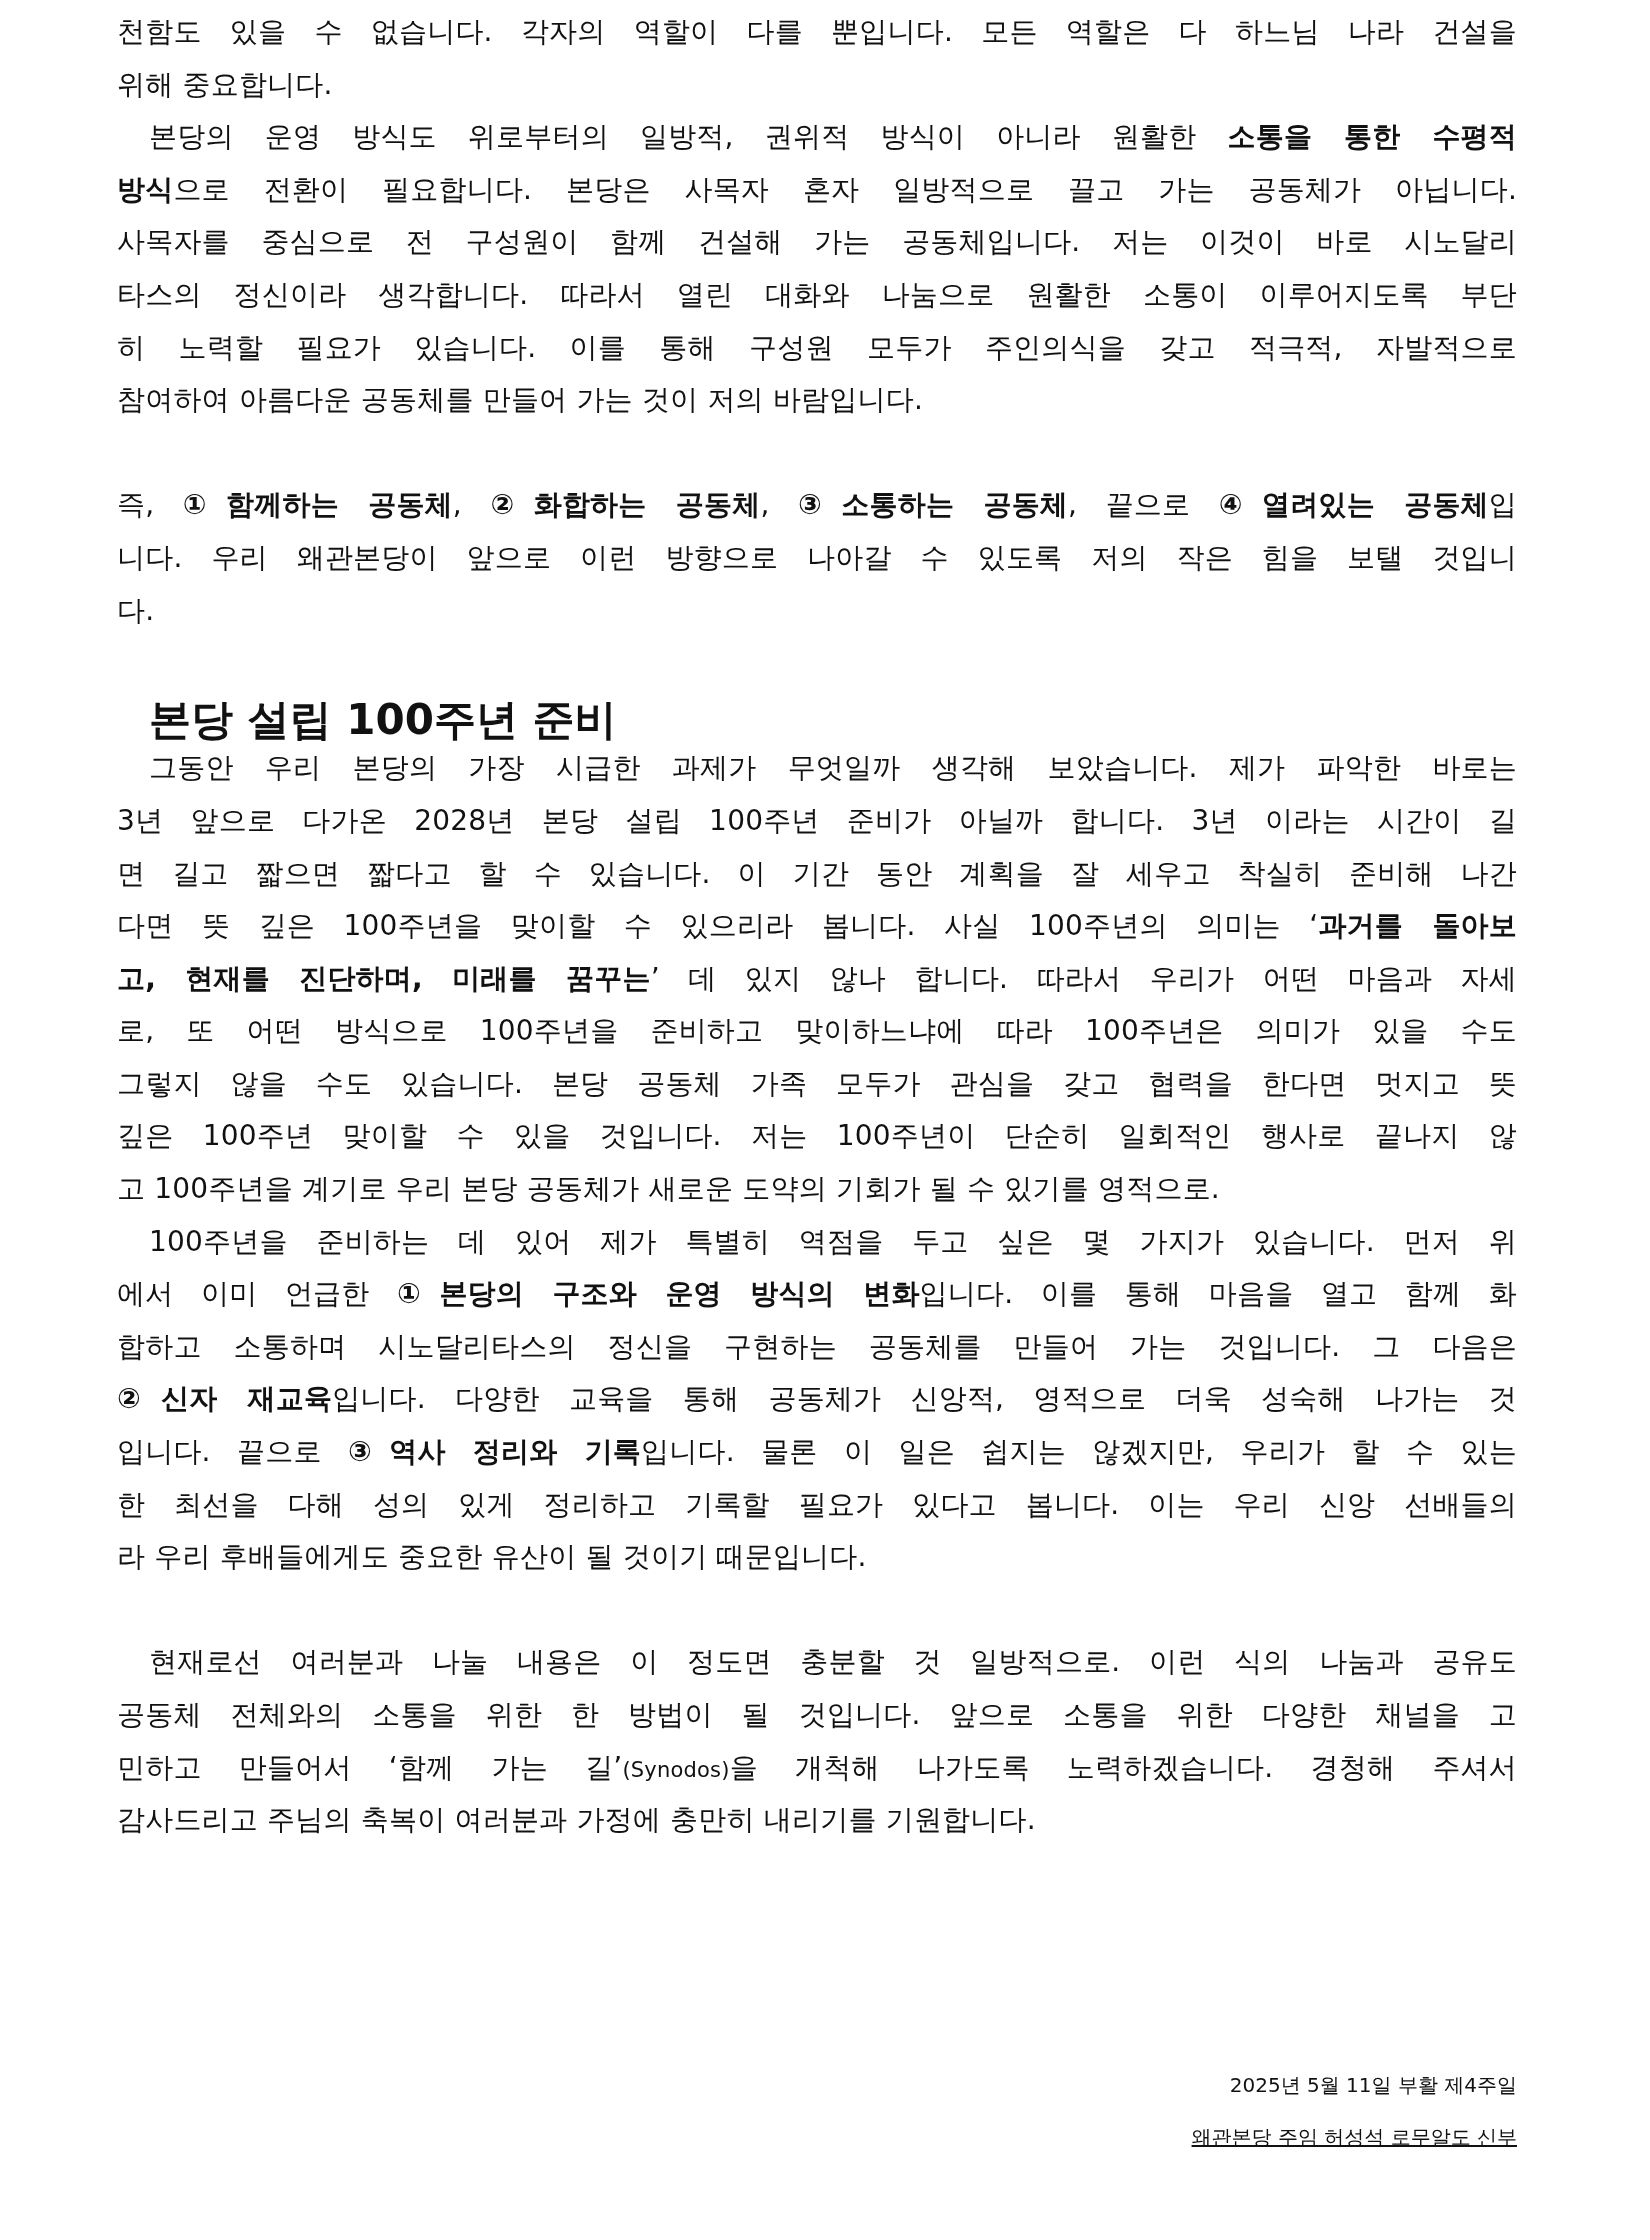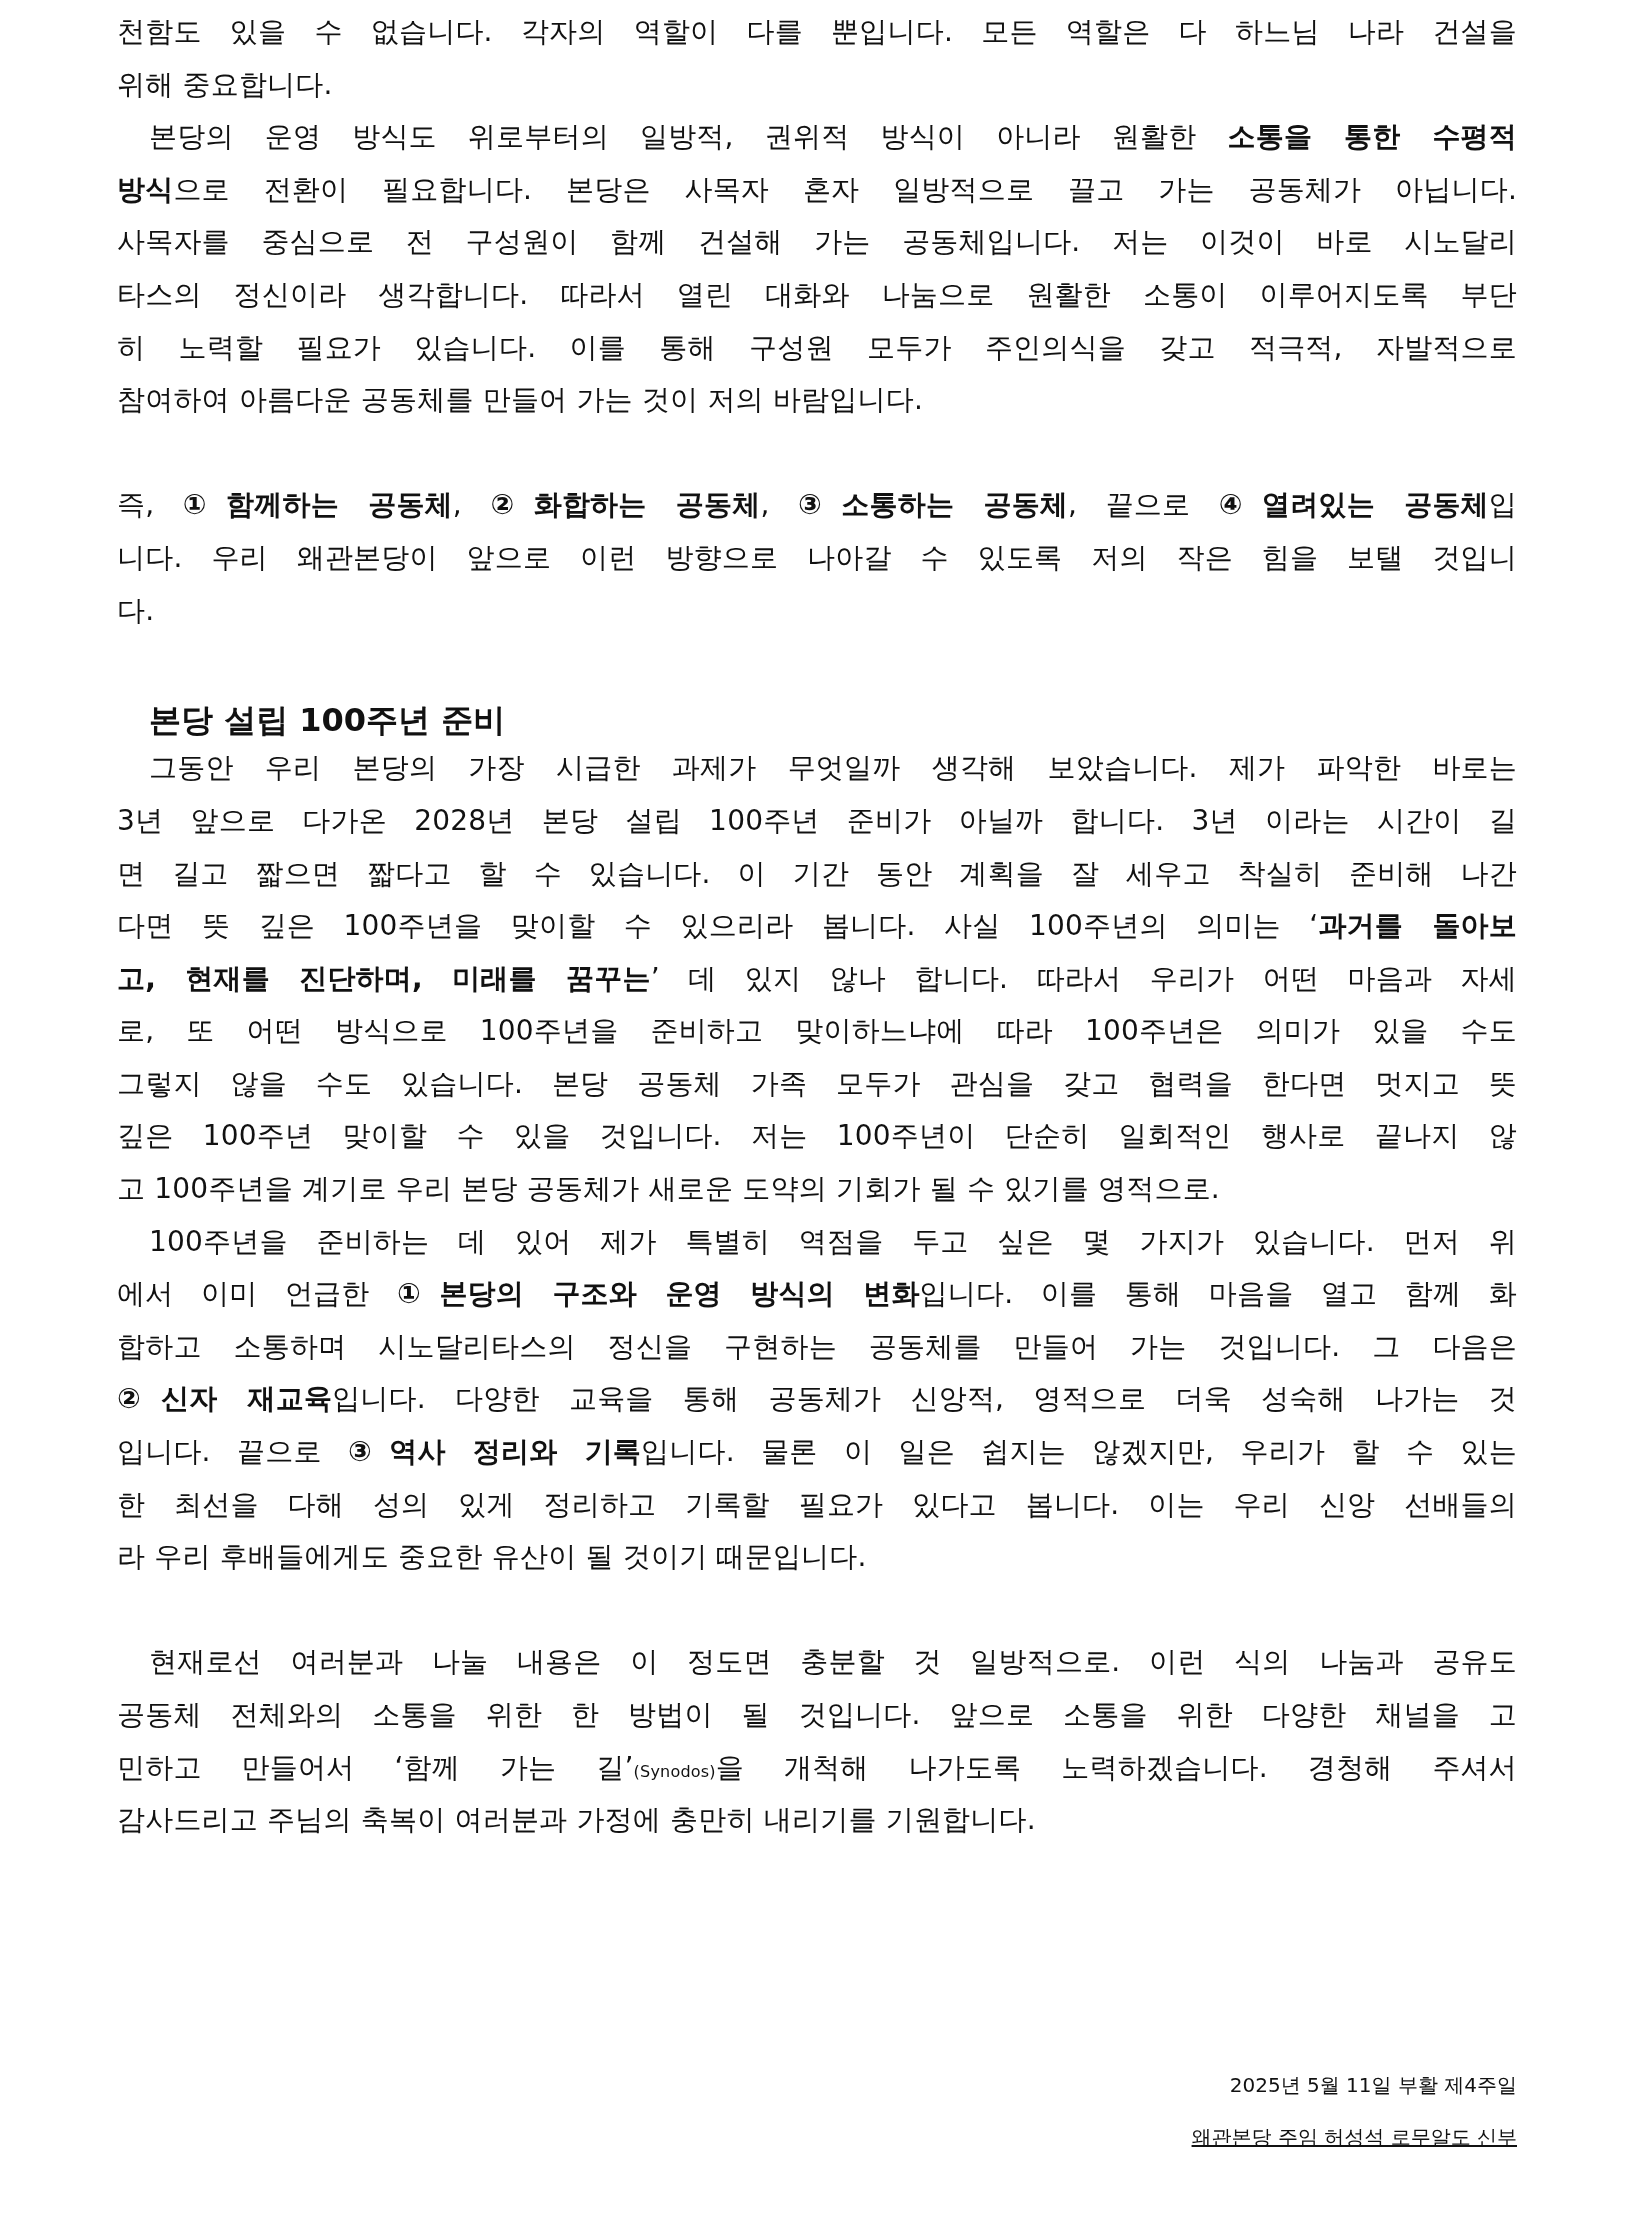--- a/index.html
+++ b/index.html
@@ -5,22 +5,22 @@
   html, body { margin: 0; padding: 0; background: #ffffff; }
   body { width: 1650px; height: 2240px; position: relative; overflow: hidden;
          font-family: "DejaVu Sans", "Liberation Sans", sans-serif; color: #111111; }
   .page { position: absolute; left: 117px; top: 6px; width: 1400px; }
   .line { display: block; height: 52.6px; line-height: 52.6px; font-size: 28px;
           white-space: nowrap; text-align: justify; text-align-last: justify; letter-spacing: 0.2px; }
   .line.last { text-align-last: left; }
   .line.indent { padding-left: 32px; }
   .blank { height: 52.6px; }
   b { font-weight: bold; }
-  .heading { font-size: 32px; font-weight: bold; padding-left: 32px; height: 52.6px; line-height: 60px; }
-  .small { font-size: 16px; }
+  .heading { font-size: 42px; font-weight: bold; padding-left: 32px; height: 52.6px; line-height: 60px; }
+  .small { font-size: 21px; }
   .sig { position: absolute; right: 133px; font-size: 20px; white-space: nowrap; text-align: right; }
   .sig1 { top: 2072px; }
   .sig2 { top: 2124px; text-decoration: underline; }
 </style>
 </head>
 <body>
 
 <div class="page">
 
   <div>

